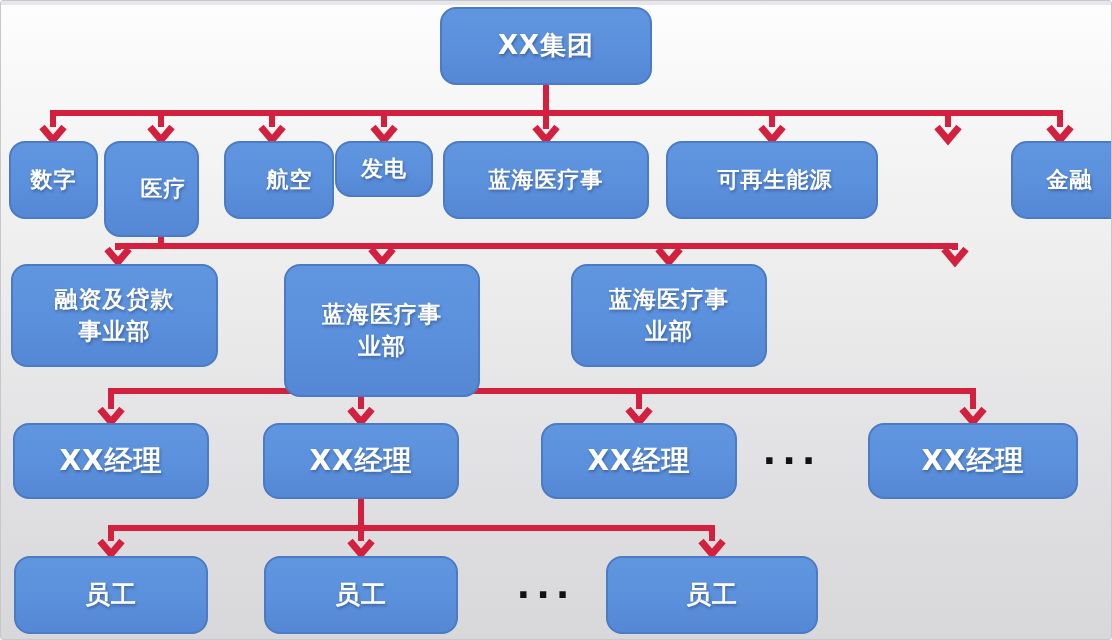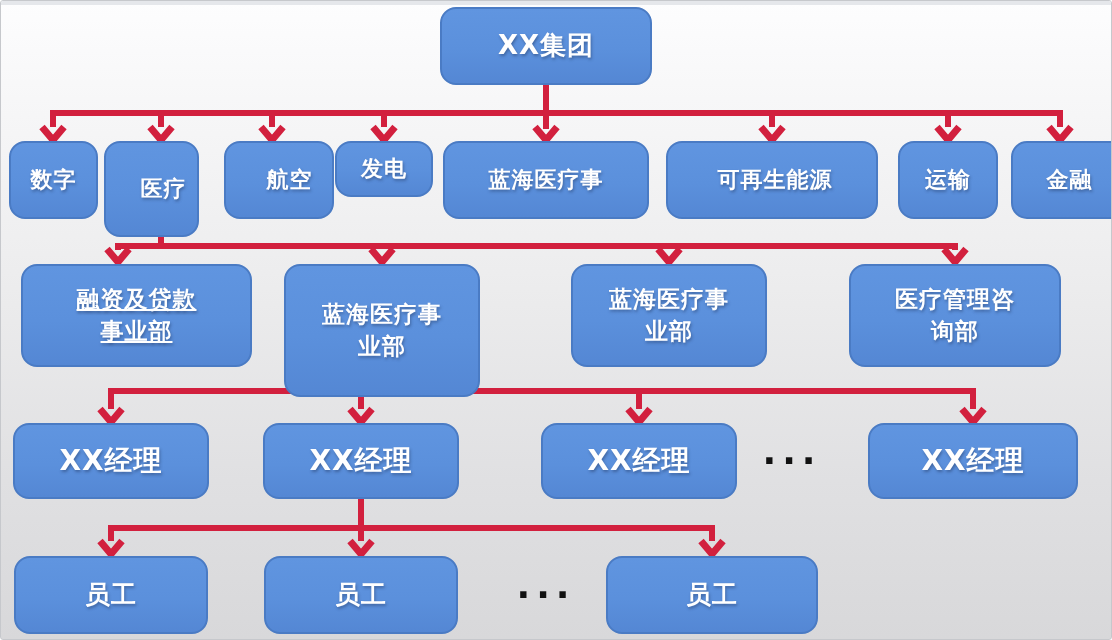--- a/index.html
+++ b/index.html
@@ -48,21 +48,21 @@
   
   .n-d0{left:8px;top:140px;width:89px;height:78px;}
   .n-d1{left:103px;top:140px;width:95px;height:96px;padding-left:24px;}
   .n-d2{left:223px;top:140px;width:110px;height:78px;padding-left:21px;}
   .n-d3{left:334px;top:140px;width:98px;height:56px;}
   .n-d4{left:442px;top:140px;width:206px;height:78px;}
   .n-d5{left:665px;top:140px;width:212px;height:78px;padding-left:6px;}
   .n-d6{left:897px;top:140px;width:100px;height:78px;}
   .n-d7{left:1010px;top:140px;width:117px;height:78px;}
   
-  .n-p0{left:20px;top:263px;width:231px;height:103px;text-decoration:underline;}
+  .n-p0{left:10px;top:263px;width:207px;height:103px;}
   .n-p1{left:283px;top:263px;width:196px;height:133px;}
   .n-p2{left:570px;top:263px;width:196px;height:103px;}
   .n-p3{left:848px;top:263px;width:212px;height:103px;}
   
   .n-m0{left:12px;top:422px;width:196px;height:76px;}
   .n-m1{left:262px;top:422px;width:196px;height:76px;}
   .n-m2{left:540px;top:422px;width:196px;height:76px;}
   .n-m3{left:867px;top:422px;width:210px;height:76px;}
   
   .n-s0{left:13px;top:555px;width:194px;height:78px;}
@@ -136,31 +136,28 @@
   </svg>
 
   <div class="node lv1 n-root">XX集团</div>
 
   <div class="node lv2 n-d0">数字</div>
   <div class="node lv2 n-d1">医疗</div>
   <div class="node lv2 n-d2">航空</div>
   <div class="node lv2 n-d3">发电</div>
   <div class="node lv2 n-d4">蓝海医疗事</div>
   <div class="node lv2 n-d5">可再生能源</div>
-  <div class="node lv2 n-d6">运输</div>
   <div class="node lv2 n-d7">金融</div>
 
   <div class="node lv3 n-p0">融资及贷款
 事业部</div>
   <div class="node lv3 n-p1">蓝海医疗事
 业部</div>
   <div class="node lv3 n-p2">蓝海医疗事
 业部</div>
-  <div class="node lv3 n-p3">医疗管理咨
-询部</div>
 
   <div class="node lv4 n-m0">XX经理</div>
   <div class="node lv4 n-m1">XX经理</div>
   <div class="node lv4 n-m2">XX经理</div>
   <div class="ellipsis e-managers">···</div>
   <div class="node lv4 n-m3">XX经理</div>
 
   <div class="node lv5 n-s0">员工</div>
   <div class="node lv5 n-s1">员工</div>
   <div class="ellipsis e-staff">···</div>

